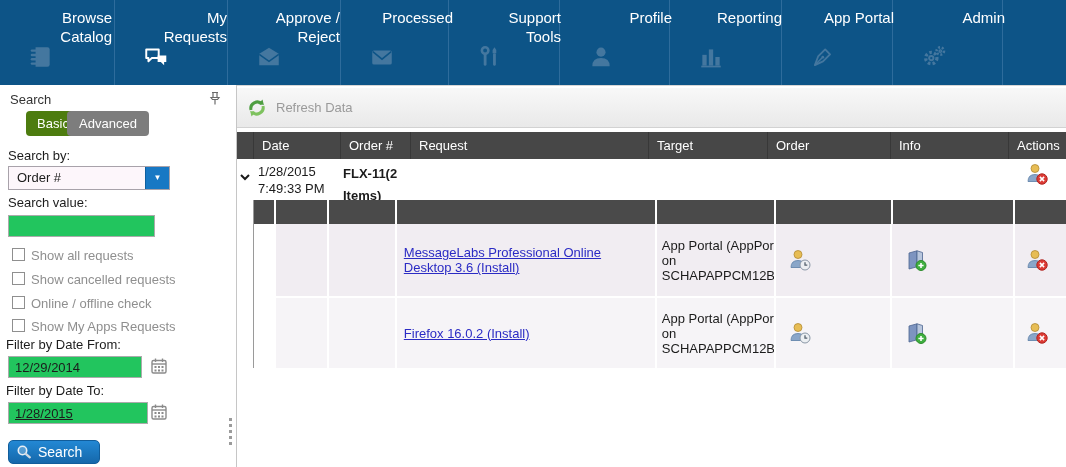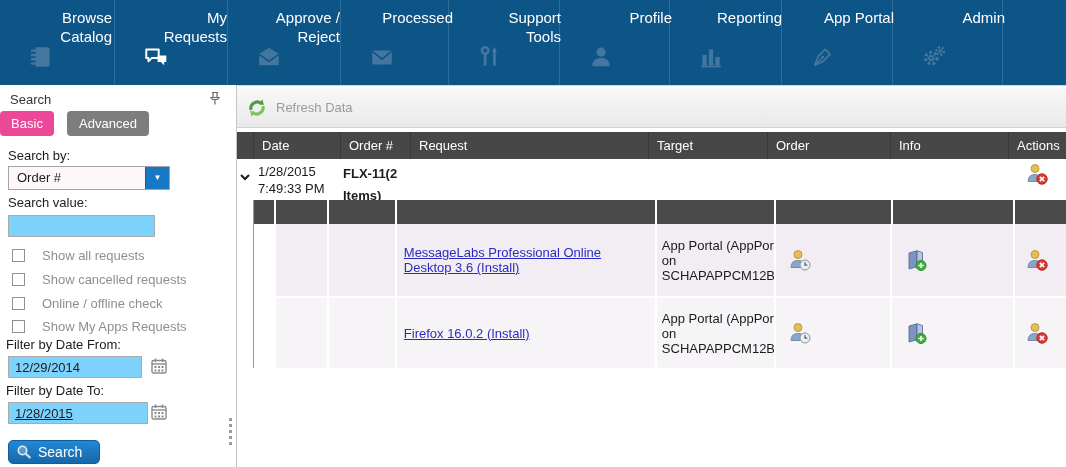--- a/index.html
+++ b/index.html
@@ -13,28 +13,28 @@
   .tab .lbl { position:absolute; left:28px; top:8px; width:84px; color:#fff; font-size:15px; line-height:19px; }
   .tab .ico { position:absolute; left:28px; top:44px; width:26px; height:26px; color:#44779f; }
   .tab.sel .ico { color:#ffffff; }
   .tab svg { width:26px; height:26px; display:block; }
 
   
   .sidebar { position:absolute; left:0; top:85px; width:237px; height:382px; background:#fff; border-right:1px solid #c6c6c6; font-size:13px; color:#222; }
   .sb-title { position:absolute; left:10px; top:7px; font-size:13px; color:#333; }
   .pin { position:absolute; right:14px; top:6px; width:14px; height:16px; cursor:pointer; }
   .sb-tab { position:absolute; top:26px; height:25px; border-radius:4px; color:#fff; font-size:13px; text-align:center; line-height:25px; cursor:pointer; }
-  .sb-tab.basic { left:0; width:54px; background:#ec4899; }
+  .sb-tab.basic { left:26px; width:54px; background:#4d7c0f; }
   .sb-tab.adv { left:67px; width:82px; background:#7d7d7d; }
   .sb-label { position:absolute; left:8px; color:#1c1c1c; }
   .dropdown { position:absolute; left:8px; top:81px; width:162px; height:24px; border:1px solid #a8a2aa; background:#fdf6fb; display:flex; cursor:pointer; }
   .dd-val { flex:1; line-height:22px; padding-left:8px; color:#1c1c1c; }
   .dd-btn { width:24px; background:#1878c4; border-left:1px solid #0e5f9f; color:#fff; font-size:8px; text-align:center; line-height:22px; }
-  .txt-input { position:absolute; border:1px solid #ababab; background:#7dd3fc; height:22px; font-family:inherit; font-size:13px; padding:0 6px; color:#1c1c1c; outline:none; }
-  .chk-row { position:absolute; left:12px; display:flex; align-items:center; cursor:pointer;gap:11px; }
+  .txt-input { position:absolute; border:1px solid #ababab; background:#22c55e; height:22px; font-family:inherit; font-size:13px; padding:0 6px; color:#1c1c1c; outline:none; }
+  .chk-row { position:absolute; left:12px; display:flex; align-items:flex-start; cursor:pointer; }
   .chk-box { width:13px; height:13px; border:1px solid #8f8f8f; background:#fff; margin-right:6px; }
   .chk-lbl { color:#8f8f8f; font-size:13px; }
   .cal-btn { position:absolute; left:149px; width:20px; height:20px; cursor:pointer; background:transparent; border:none; }
   .search-btn { position:absolute; left:8px; top:355px; width:92px; height:24px; background:linear-gradient(#2388d4,#1568ab); border:1px solid #115d9b; border-radius:5px; color:#fff; font-size:14px; display:flex; align-items:center; cursor:pointer; }
   .search-btn svg { margin:0 6px 0 7px; }
   .splitter-dots { position:absolute; right:3px; top:333px; width:4px; }
   .splitter-dots i { display:block; width:3px; height:3px; background:#9b9b9b; margin-bottom:3px; }
 
   
   .main { position:absolute; left:237px; top:85px; width:829px; height:382px; background:#fff; border-top:1px solid #d6d6d6; }

